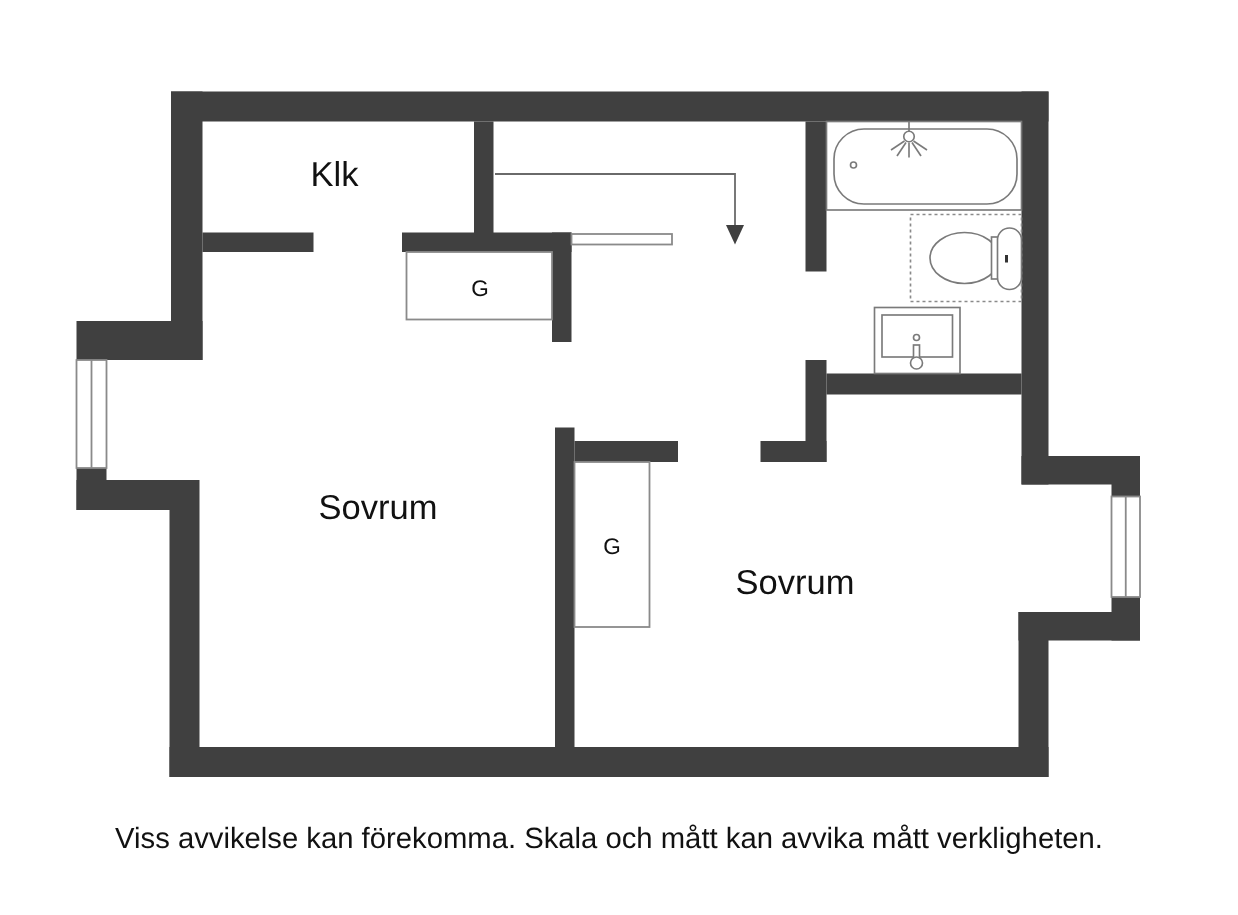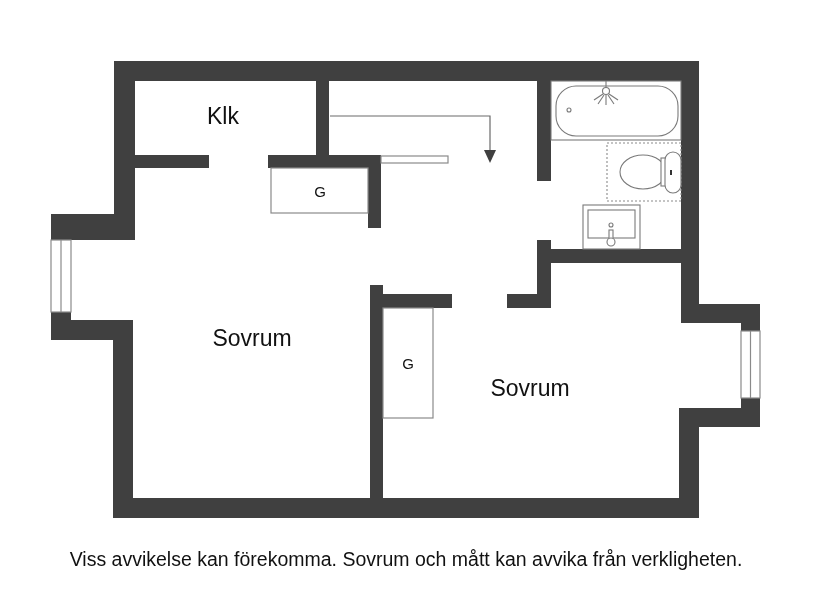--- a/index.html
+++ b/index.html
@@ -123,13 +123,13 @@
     <circle class="fix" cx="611" cy="225" r="2"></circle>
     <rect class="fix" x="609" y="230" width="4" height="10"></rect>
     <circle class="fix" cx="611" cy="242" r="4"></circle>
   </g>
 
   <text class="room-label lbl-room" x="223" y="124" text-anchor="middle">Klk</text>
   <text class="room-label lbl-room" x="252" y="346" text-anchor="middle">Sovrum</text>
   <text class="room-label lbl-room" x="530" y="396" text-anchor="middle">Sovrum</text>
 </svg>
 
-<div id="disclaimer">Viss avvikelse kan förekomma. Sovrum och mått kan avvika från verkligheten.</div>
+<div id="disclaimer">Viss avvikelse kan förekomma. Skala och mått kan avvika mått verkligheten.</div>
 
 </body></html>

